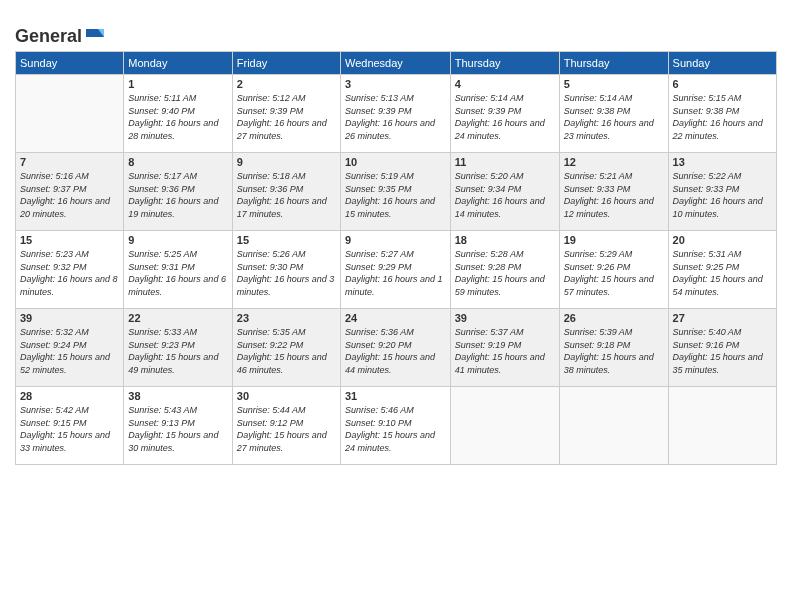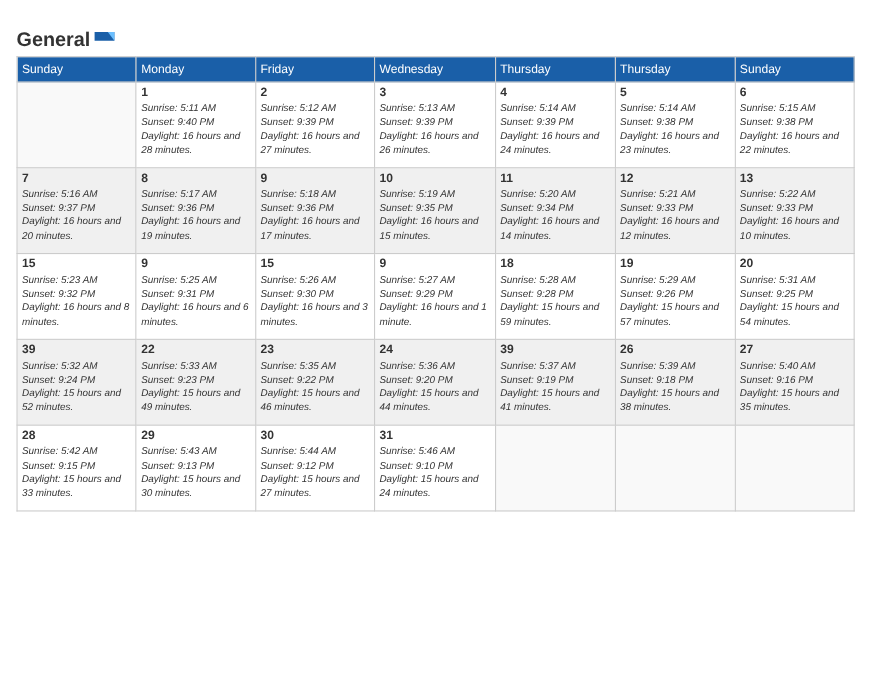--- a/index.html
+++ b/index.html
@@ -234,21 +234,21 @@
             <span class="day-number">27</span>
             <div class="day-info">Sunrise: 5:40 AM<br>Sunset: 9:16 PM<br>Daylight: 15 hours and 35 minutes.</div>
           </td>
         </tr>
         <tr>
           <td>
             <span class="day-number">28</span>
             <div class="day-info">Sunrise: 5:42 AM<br>Sunset: 9:15 PM<br>Daylight: 15 hours and 33 minutes.</div>
           </td>
           <td>
-            <span class="day-number">29</span>
+            <span class="day-number">38</span>
             <div class="day-info">Sunrise: 5:43 AM<br>Sunset: 9:13 PM<br>Daylight: 15 hours and 30 minutes.</div>
           </td>
           <td>
             <span class="day-number">30</span>
             <div class="day-info">Sunrise: 5:44 AM<br>Sunset: 9:12 PM<br>Daylight: 15 hours and 27 minutes.</div>
           </td>
           <td>
             <span class="day-number">31</span>
             <div class="day-info">Sunrise: 5:46 AM<br>Sunset: 9:10 PM<br>Daylight: 15 hours and 24 minutes.</div>
           </td>

